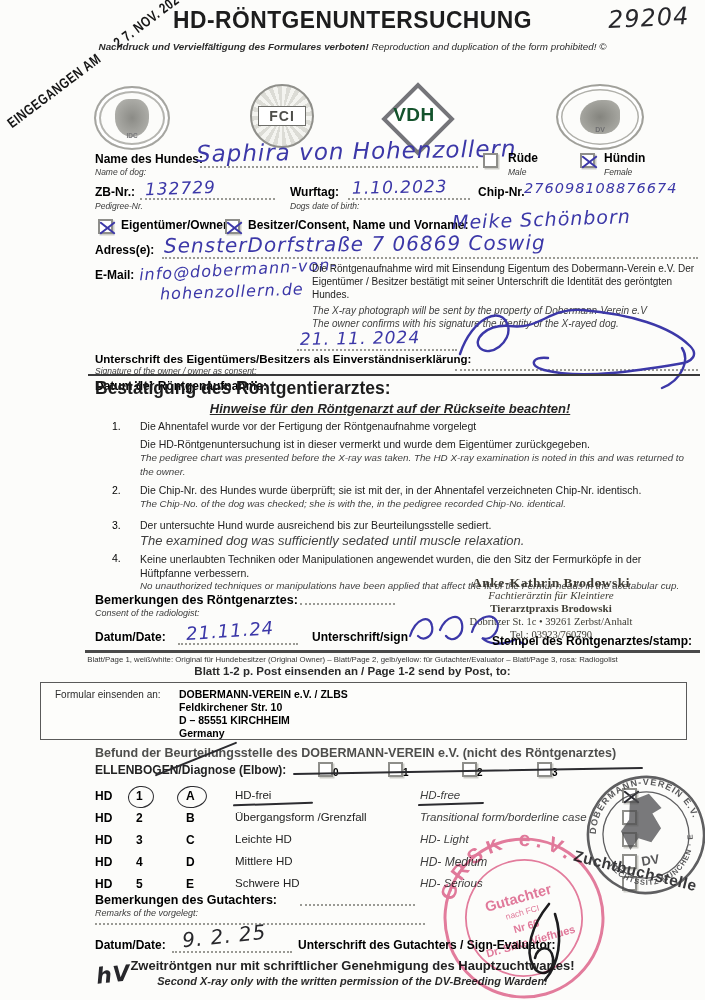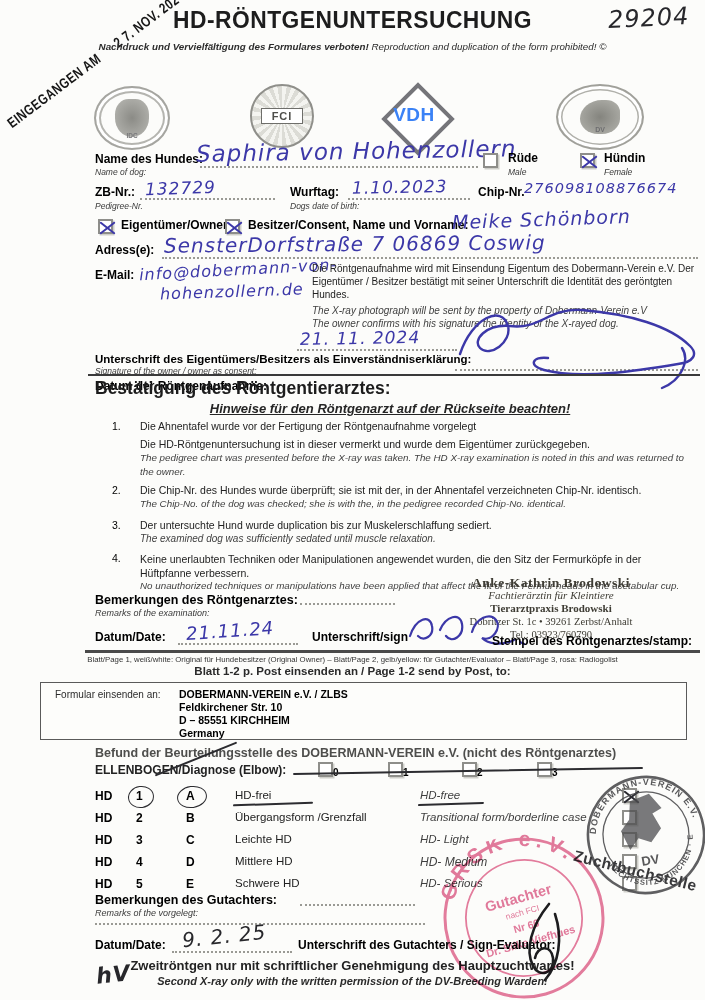--- a/index.html
+++ b/index.html
@@ -42,25 +42,25 @@
     <i>Reproduction and duplication of the form prohibited! ©</i>
   </div>
 
   <div class="abs" style="left:94px;top:86px;width:72px;height:60px;border:2px solid #a5a5a0;border-radius:50%;
               box-shadow:inset 0 0 0 3px #fff, inset 0 0 0 5px #b5b5b0;display:flex;align-items:center;justify-content:center;">
     <div style="width:34px;height:38px;background:radial-gradient(#8b8b86,#b9b9b4);border-radius:40% 40% 50% 50%;"></div>
     <div class="abs" style="left:0;width:72px;top:44px;text-align:center;font-size:6.5px;color:#77777a;font-weight:bold;">IDC</div>
   </div>
   <div class="abs" style="left:250px;top:84px;width:60px;height:60px;border:2px solid #8f8f8a;border-radius:50%;
               display:flex;align-items:center;justify-content:center;background:repeating-conic-gradient(#f4f4f0 0 9deg,#dcdcd6 9deg 18deg);">
-    <span style="background:#fff;border:1.5px solid #6e6e6a;padding:1px 10px;font-size:11px;font-weight:bold;color:#4e4e4a;letter-spacing:1px;">FCI</span>
+    <span style="background:#fff;border:1.5px solid #6e6e6a;padding:1px 10px;font-size:14px;font-weight:bold;color:#4e4e4a;letter-spacing:1px;">FCI</span>
   </div>
   <div class="abs" style="left:381px;top:82px;width:66px;height:66px;">
     <div class="abs" style="left:11px;top:11px;width:44px;height:44px;border:4px solid #75757a;transform:rotate(45deg);background:#fff;"></div>
-    <div class="abs" style="left:0;top:22px;width:66px;text-align:center;font-size:19px;font-weight:800;color:#3b82f6;letter-spacing:.5px;">VDH</div>
+    <div class="abs" style="left:0;top:22px;width:66px;text-align:center;font-size:19px;font-weight:800;color:#14532d;letter-spacing:.5px;">VDH</div>
   </div>
   <div class="abs" style="left:556px;top:84px;width:84px;height:62px;border:2px solid #a0a09a;border-radius:50%;
               box-shadow:inset 0 0 0 3px #fff, inset 0 0 0 4.5px #b0b0aa;display:flex;align-items:center;justify-content:center;">
     <div style="width:40px;height:34px;background:radial-gradient(#84847e,#b4b4ae);border-radius:55% 35% 45% 45%;"></div>
     <div class="abs" style="left:0;width:84px;top:40px;text-align:center;font-size:7px;color:#6e6e70;font-weight:bold;">DV</div>
   </div>
 
   <div class="abs lbl" style="left:95px;top:152px;font-size:12px;">Name des Hundes:</div>
   <div class="abs sub" style="left:95px;top:167px;font-size:8.5px;">Name of dog:</div>
   <div class="abs dotline" style="left:200px;top:165px;width:278px;"></div>
@@ -125,38 +125,38 @@
   <div class="abs lbl" style="left:112px;top:420px;font-size:10.5px;font-weight:normal;">1.</div>
   <div class="abs" style="left:140px;top:420px;width:555px;font-size:10.5px;">Die Ahnentafel wurde vor der Fertigung der Röntgenaufnahme vorgelegt</div>
   <div class="abs en" style="left:140px;top:451px;width:548px;font-size:9.8px;line-height:14px;">The pedigree chart was presented before the X-ray was taken. The HD X-ray examination is noted in this and was returned to the owner.</div>
   <div class="abs" style="left:140px;top:438px;width:555px;font-size:10.5px;">Die HD-Röntgenuntersuchung ist in dieser vermerkt und wurde dem Eigentümer zurückgegeben.</div>
 
   <div class="abs lbl" style="left:112px;top:484px;font-size:10.5px;font-weight:normal;">2.</div>
   <div class="abs" style="left:140px;top:484px;width:560px;font-size:10.5px;">Die Chip-Nr. des Hundes wurde überprüft; sie ist mit der, in der Ahnentafel verzeichneten Chip-Nr. identisch.</div>
   <div class="abs en" style="left:140px;top:498px;width:555px;font-size:9.8px;">The Chip-No. of the dog was checked; she is with the, in the pedigree recorded Chip-No. identical.</div>
 
   <div class="abs lbl" style="left:112px;top:519px;font-size:10.5px;font-weight:normal;">3.</div>
-  <div class="abs" style="left:140px;top:519px;width:560px;font-size:10.5px;">Der untersuchte Hund wurde duplication bis zur Muskelerschlaffung sediert.</div>
-  <div class="abs en" style="left:140px;top:533px;width:555px;font-size:10px;">The examined dog was sufficiently sedated until muscle relaxation.</div>
+  <div class="abs" style="left:140px;top:519px;width:560px;font-size:10.5px;">Der untersuchte Hund wurde ausreichend bis zur Beurteilungsstelle sediert.</div>
+  <div class="abs en" style="left:140px;top:533px;width:555px;font-size:13px;">The examined dog was sufficiently sedated until muscle relaxation.</div>
 
   <div class="abs lbl" style="left:112px;top:552px;font-size:10.5px;font-weight:normal;">4.</div>
   <div class="abs" style="left:140px;top:552px;width:555px;font-size:10.5px;line-height:14px;">Keine unerlaubten Techniken oder Manipulationen angewendet wurden, die den Sitz der Fermurköpfe in der Hüftpfanne verbessern.</div>
   <div class="abs en" style="left:140px;top:580px;width:555px;font-size:9.8px;">No unauthorized techniques or manipulations have been applied that affect the fit of the Fermur heads in the acetabular cup.</div>
 
   <div class="abs serif" style="left:395px;top:576px;width:312px;text-align:center;color:#3e3c34;line-height:13px;">
     <div style="font-size:13.5px;font-weight:bold;letter-spacing:.5px;">Anke-Kathrin Brodowski</div>
     <div style="font-size:11px;font-style:italic;">Fachtierärztin für Kleintiere</div>
     <div style="font-size:11px;font-weight:bold;">Tierarztpraxis Brodowski</div>
     <div style="font-size:10.5px;">Dobritzer St. 1c • 39261 Zerbst/Anhalt</div>
     <div style="font-size:10.5px;">Tel.: 03923/760790</div>
   </div>
 
   <div class="abs lbl" style="left:95px;top:593px;font-size:12.5px;">Bemerkungen des Röntgenarztes:</div>
   <div class="abs dotline" style="left:300px;top:602px;width:95px;"></div>
-  <div class="abs sub" style="left:95px;top:608px;font-size:9px;">Remarks of the examination:</div>
+  <div class="abs sub" style="left:95px;top:608px;font-size:9px;">Consent of the radiologist:</div>
 
   <div class="abs lbl" style="left:95px;top:630px;font-size:12px;">Datum/Date:</div>
   <div class="abs dotline" style="left:178px;top:642px;width:120px;"></div>
   <div class="abs hw" style="left:186px;top:620px;font-size:18px;transform:rotate(-4deg);">21.11.24</div>
   <div class="abs lbl" style="left:312px;top:630px;font-size:12px;">Unterschrift/sign</div>
   <svg class="abs" style="left:402px;top:606px;" width="140" height="44" viewBox="0 0 140 44">
     <path d="M8,30 C14,12 28,8 30,20 C32,30 22,36 16,30 M38,24 C44,10 58,6 60,18 C62,30 50,38 44,30 M70,26 C74,12 88,6 94,14 C100,22 90,36 80,32 C86,38 100,40 112,34 M118,36 L122,38" fill="none" stroke="#3c38a8" stroke-width="2.2" stroke-linecap="round"></path>
   </svg>
   <div class="abs lbl" style="left:492px;top:634px;font-size:12px;">Stempel des Röntgenarztes/stamp:</div>
 

